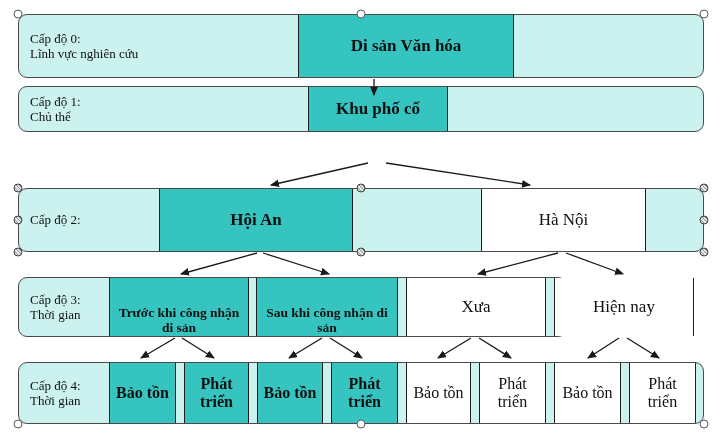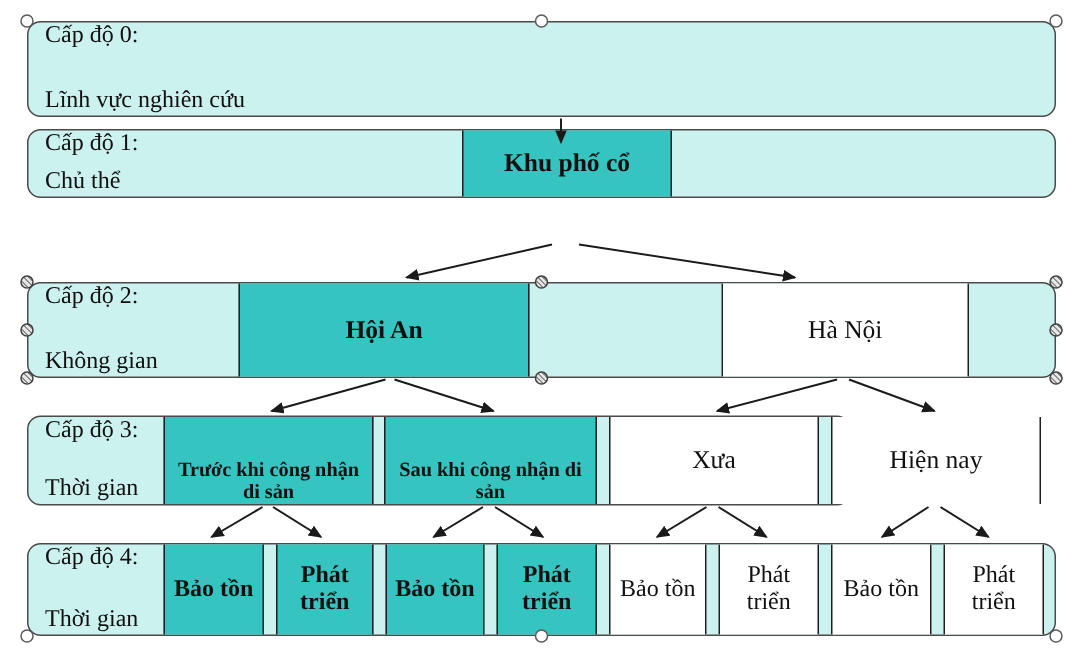--- a/index.html
+++ b/index.html
@@ -1,20 +1,20 @@
 <!DOCTYPE html>
 <html><head>
 <meta charset="utf-8">
 <style>
   html,body{margin:0;padding:0;background:#fff;}
   .canvas{position:relative;width:720px;height:443px;background:#fff;overflow:hidden;
           font-family:"Liberation Serif","DejaVu Serif",serif;color:#101010;}
   .row{position:absolute;background:#ccf2f0;border:1.5px solid #4a4a4a;border-radius:9px;box-sizing:border-box;}
-  .rowlabel{position:absolute;left:11px;top:0;bottom:0;display:flex;flex-direction:column;justify-content:space-between;
-            font-size:16px;line-height:1.18;white-space:nowrap;}
+  .rowlabel{position:absolute;left:11px;top:0;bottom:0;display:flex;flex-direction:column;justify-content:center;
+            font-size:13px;line-height:1.18;white-space:nowrap;}
   .seg{position:absolute;top:0;bottom:0;display:flex;align-items:center;justify-content:center;
        text-align:center;box-sizing:border-box;border-left:1.3px solid #1f1f1f;border-right:1.3px solid #1f1f1f;
        line-height:1.15;padding:0 3px;}
   .seg.teal{background:#35c4c0;font-weight:bold;}
   .seg.white{background:#ffffff;}
   .fs17{font-size:17px;} .fs16{font-size:16px;} .fs13{font-size:13.5px;align-items:flex-end;}
   svg.arrows{position:absolute;left:0;top:0;width:720px;height:443px;z-index:3;pointer-events:none;}
   .handle{position:absolute;width:9px;height:9px;border-radius:50%;transform:translate(-50%,-50%);
           box-sizing:border-box;z-index:5;}
   .handle.white{background:#ffffff;border:1.4px solid #5a5a5a;}
@@ -49,36 +49,38 @@
       <line x1="619" y1="338" x2="588" y2="358"></line>
       <line x1="627" y1="338" x2="659" y2="358"></line>
     </g>
   </svg>
 
   <div class="row" style="left:18px;top:14px;width:686px;height:64px;">
     <div class="rowlabel">
       <span>Cấp độ 0:</span>
       <span>Lĩnh vực nghiên cứu</span>
     </div>
+    <div class="seg teal fs17" style="left:279px;width:216px;">
+      <span>Di sản Văn hóa</span>
+    </div>
   </div>
 
   <div class="row" style="left:18px;top:86px;width:686px;height:46px;">
     <div class="rowlabel">
       <span>Cấp độ 1:</span>
       <span>Chủ thể</span>
     </div>
     <div class="seg teal fs17" style="left:289px;width:140px;">
       <span>Khu phố cổ</span>
     </div>
   </div>
 
   <div class="row" style="left:18px;top:188px;width:686px;height:64px;">
     <div class="rowlabel">
       <span>Cấp độ 2:</span>
-      <span>Không gian</span>
     </div>
     <div class="seg teal fs17" style="left:140px;width:194px;">
       <span>Hội An</span>
     </div>
     <div class="seg white fs17" style="left:462px;width:165px;">
       <span>Hà Nội</span>
     </div>
   </div>
 
   <div class="row" style="left:18px;top:277px;width:549px;height:60px;">

